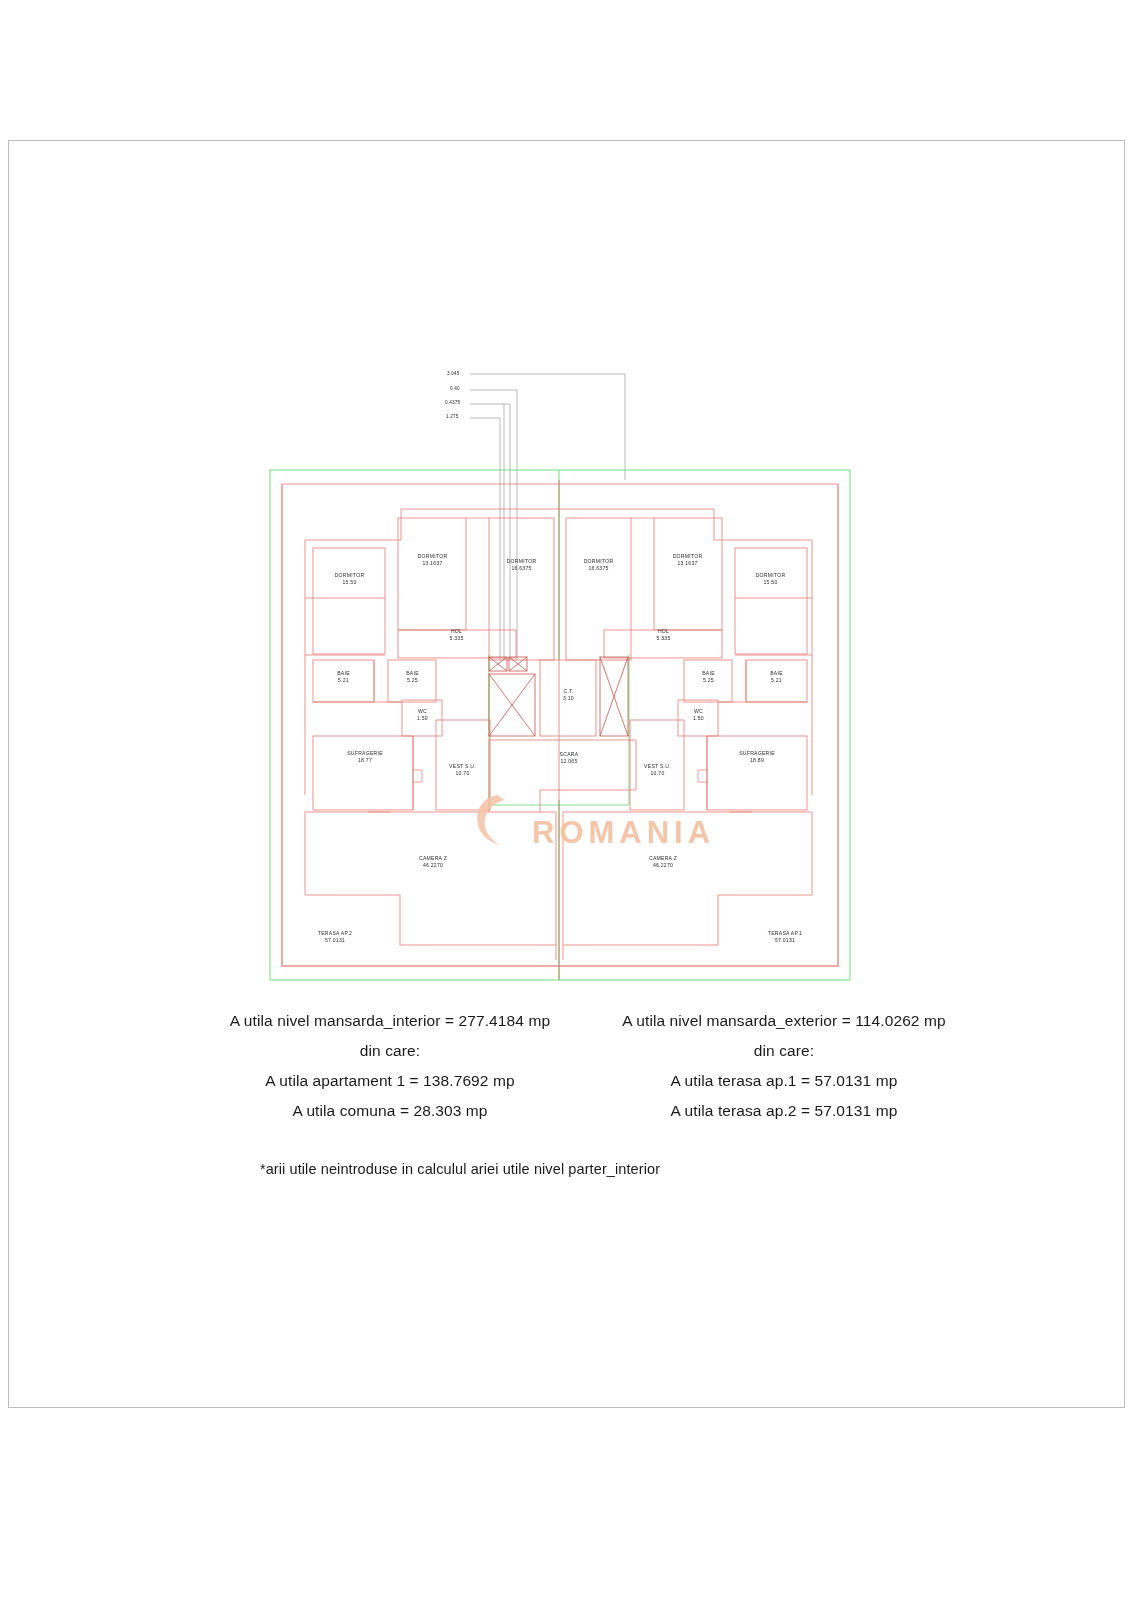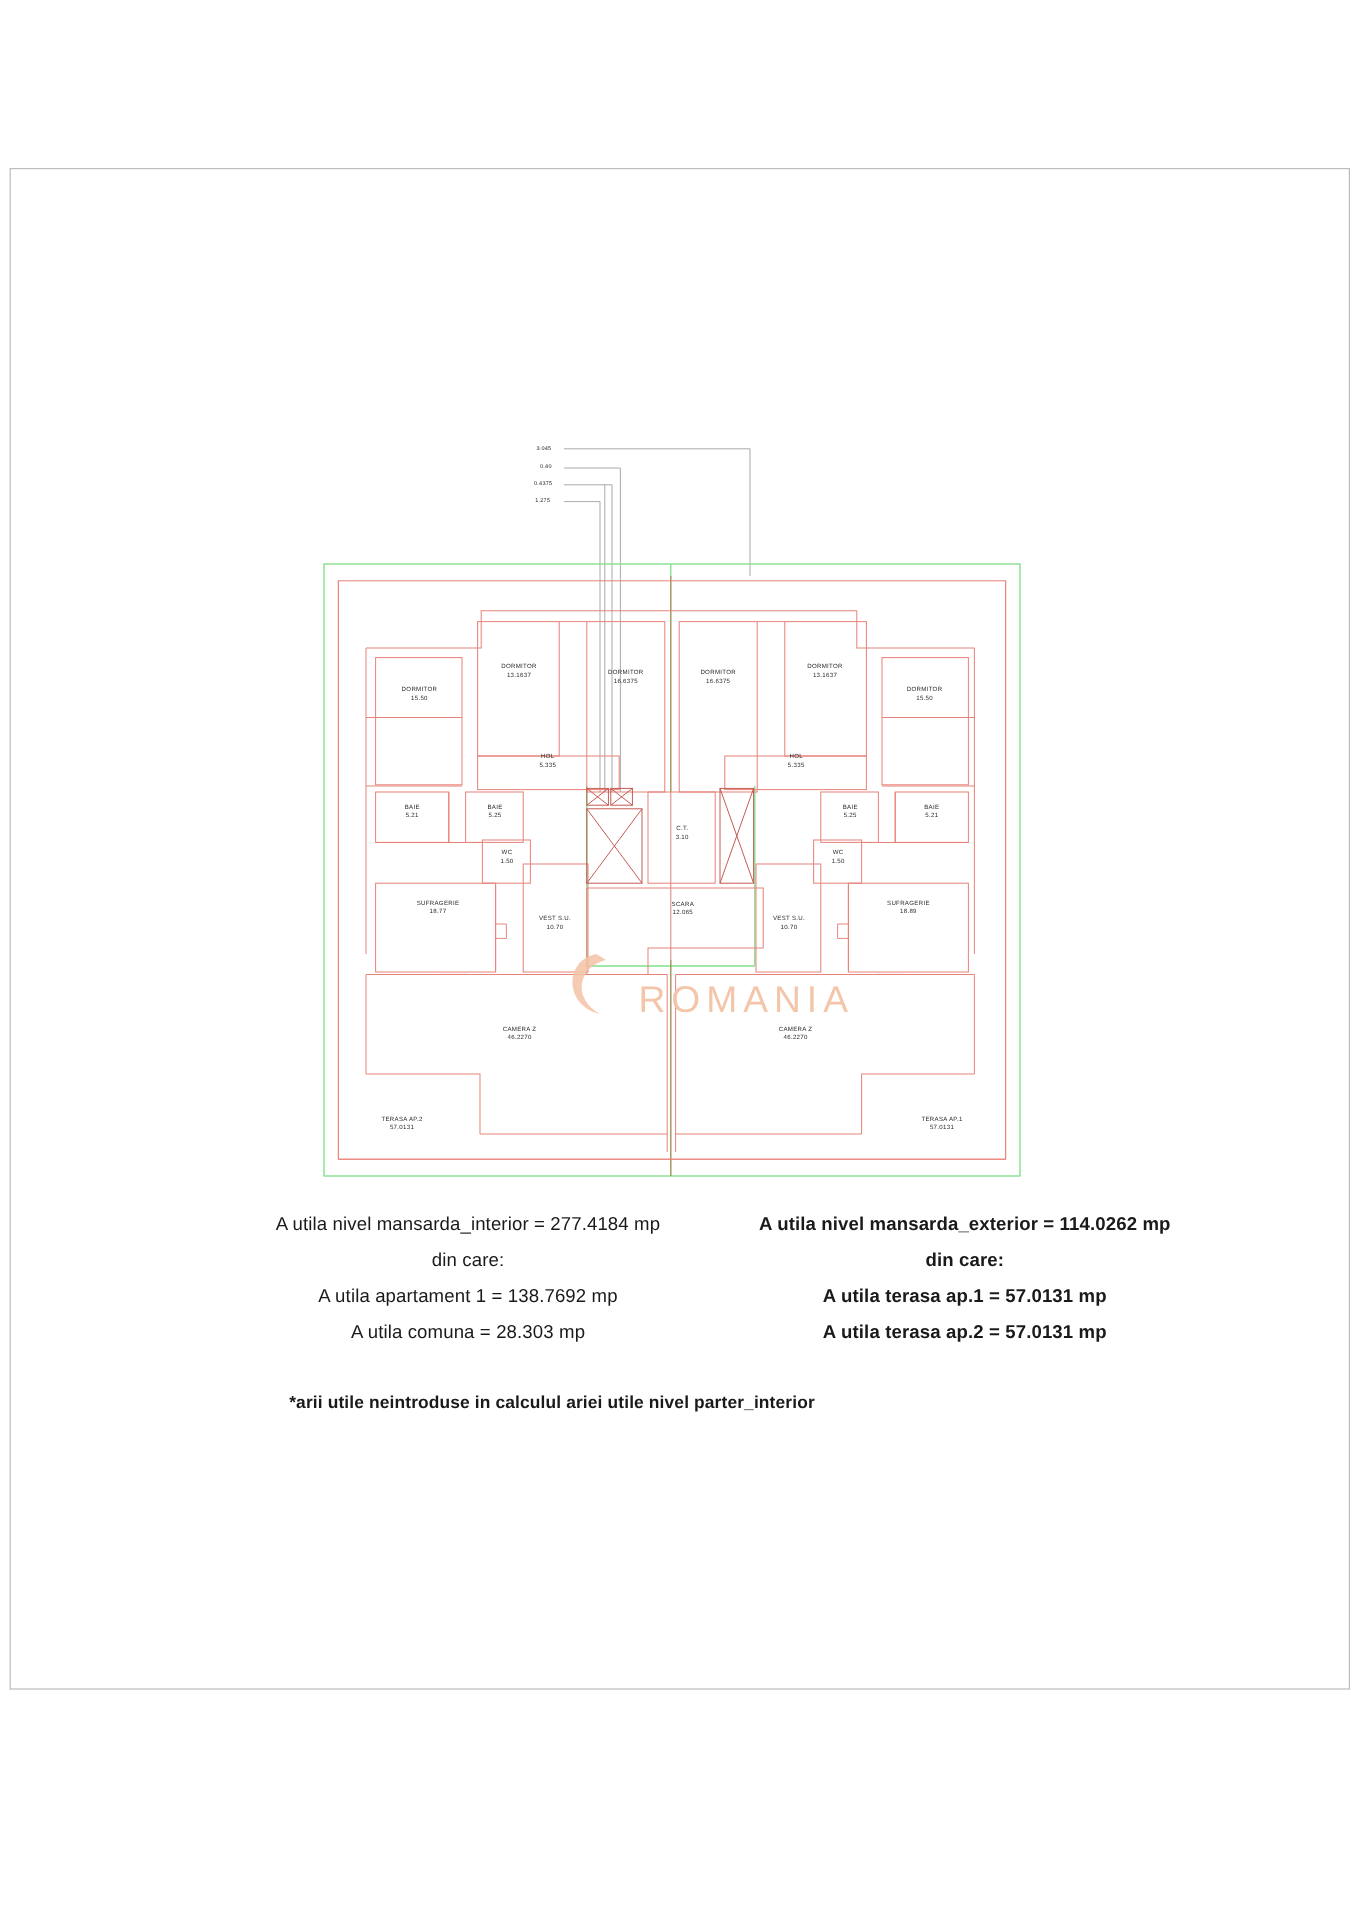--- a/index.html
+++ b/index.html
@@ -8,22 +8,22 @@
   #sheet{position:absolute;left:8px;top:140px;width:1117px;height:1268px;border:1px solid #bdbdbd;background:#fff;box-sizing:border-box;}
   .drawing{position:absolute;left:0;top:0;width:1135px;height:1600px;pointer-events:none;}
   .txt{position:absolute;color:#1c1c1c;white-space:nowrap;}
   
   .rlab{font-size:5.1px;letter-spacing:.25px;text-align:center;line-height:1.45;color:#2a2a2a;}
   .dimlab{font-size:4.6px;letter-spacing:.2px;color:#1c1c1c;}
   
   .legend{position:absolute;left:0;top:1006px;width:1135px;}
   .lgcol{position:absolute;top:0;text-align:center;}
   .lgline{font-size:15.5px;color:#1a1a1a;line-height:30px;white-space:nowrap;letter-spacing:.1px;}
-  .footnote{position:absolute;top:155px;width:920px;text-align:center;font-size:14.5px;color:#1a1a1a;letter-spacing:.1px;font-weight:bold;}
-  .wm{position:absolute;color:#f3c3a6;font-size:31px;letter-spacing:5px;font-weight:400;opacity:.95;}
+  .footnote{position:absolute;top:155px;width:920px;text-align:center;font-size:14.5px;color:#1a1a1a;letter-spacing:.1px;}
+  .wm{position:absolute;color:#f3c3a6;font-size:31px;letter-spacing:5px;font-weight:700;opacity:.95;}
 </style>
 </head>
 <body>
 
 <div id="page">
 
   <div id="sheet"></div>
 
   <svg class="drawing" viewBox="0 0 1135 1600" xmlns="http://www.w3.org/2000/svg">
     <g fill="none" stroke-linecap="butt" stroke-linejoin="miter">
@@ -264,21 +264,21 @@
     <div>57.0131</div>
   </div>
 
   <div class="legend">
     <div class="lgcol" style="left:110px;width:560px;">
       <div class="lgline">A utila nivel mansarda_interior = 277.4184 mp</div>
       <div class="lgline">din care:</div>
       <div class="lgline">A utila apartament 1 = 138.7692 mp</div>
       <div class="lgline">A utila comuna = 28.303 mp</div>
     </div>
-    <div class="lgcol" style="left:544px;width:520px;font-weight:bold;">
+    <div class="lgcol" style="left:524px;width:520px;">
       <div class="lgline">A utila nivel mansarda_exterior = 114.0262 mp</div>
       <div class="lgline">din care:</div>
       <div class="lgline">A utila terasa ap.1 = 57.0131 mp</div>
       <div class="lgline">A utila terasa ap.2 = 57.0131 mp</div>
     </div>
     <div class="footnote">*arii utile neintroduse in calculul ariei utile nivel parter_interior</div>
   </div>
 
 </div>
 

